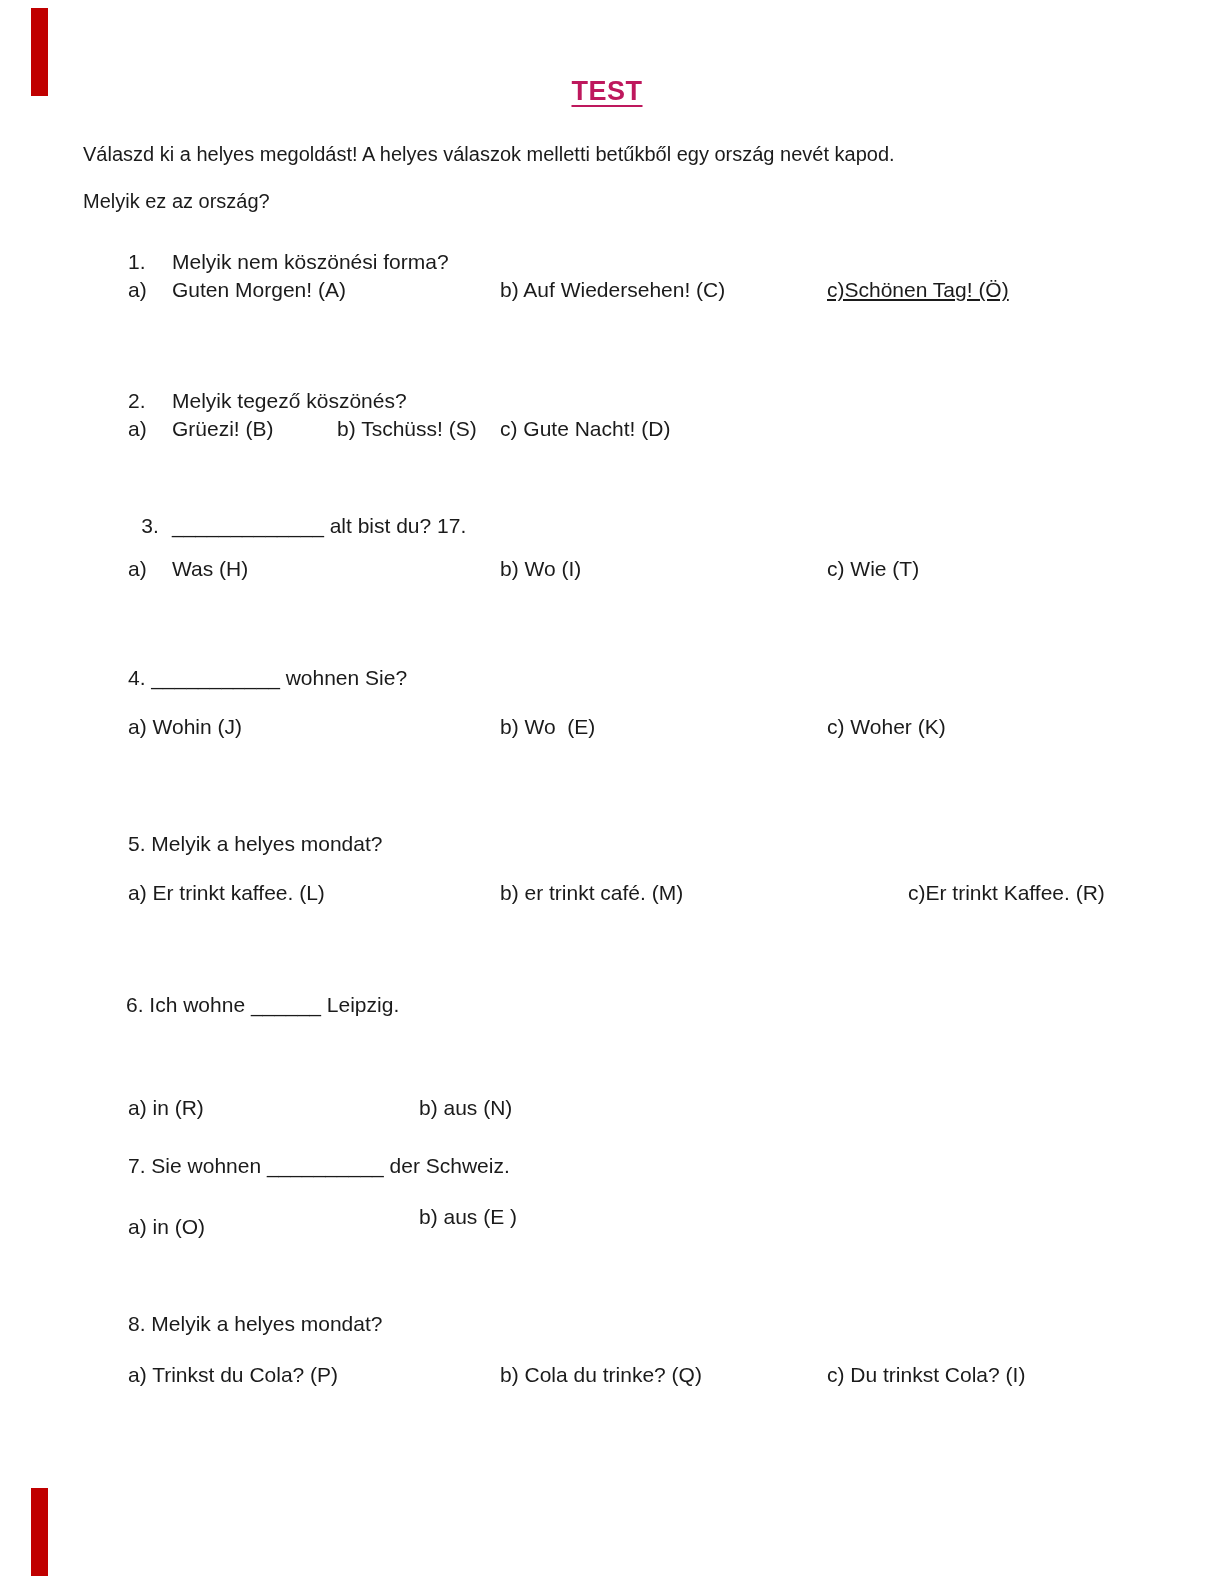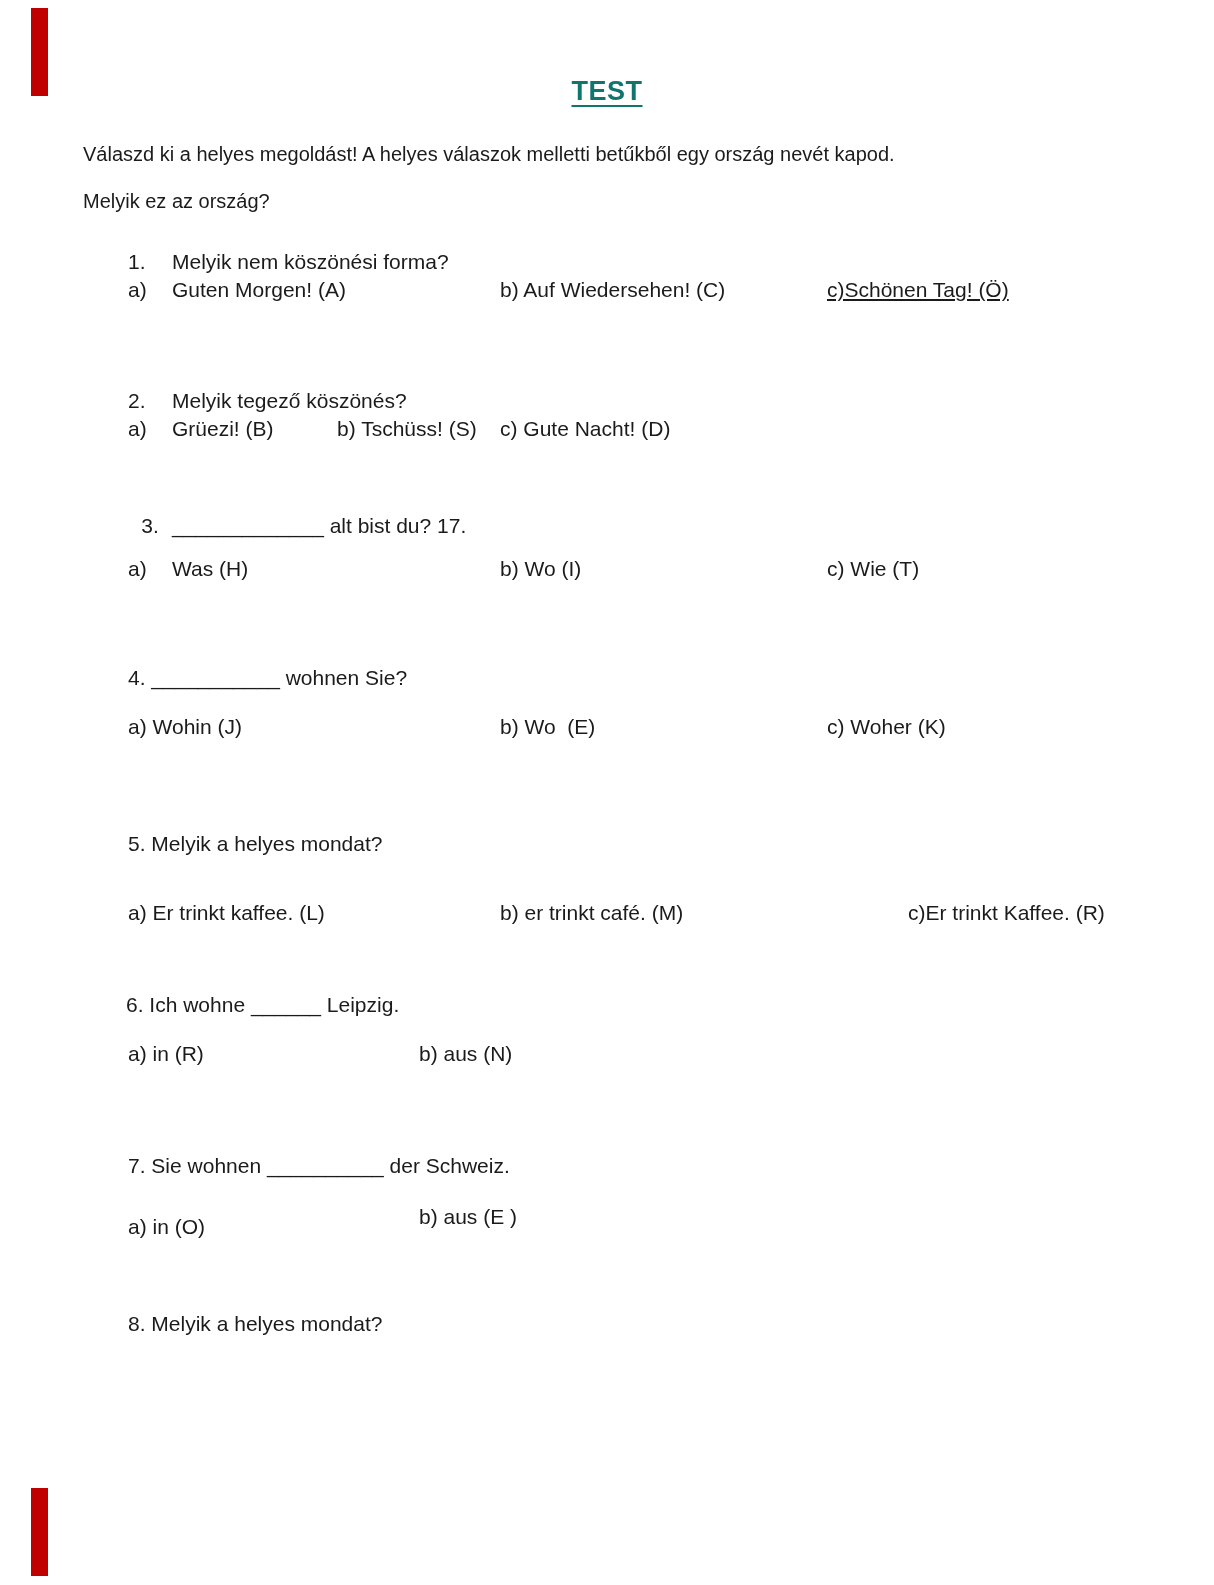--- a/index.html
+++ b/index.html
@@ -10,21 +10,21 @@
     background: #ffffff;
     font-family: "Liberation Sans", "DejaVu Sans", sans-serif;
     color: #1b1b1b;
     overflow: hidden;
   }
   .abs { position: absolute; }
   .titlebar { left: 0; right: 0; top: 76px; text-align: center; }
   .title {
     font-size: 27px;
     font-weight: bold;
-    color: #0f766e;
+    color: #be185d;
     text-decoration: underline;
     text-underline-offset: 5px;
     letter-spacing: 0.5px;
   }
   .introline { font-size: 20px; left: 83px; white-space: pre; }
   .qline { font-size: 21px; }
   .num { display: inline-block; min-width: 44px; }
   .opt { white-space: pre; }
   .row { left: 0; right: 0; height: 30px; }
   .row .opt { position: absolute; top: 0; }
@@ -78,33 +78,38 @@
   </div>
 
   <div class="abs qline" style="top:666px; left:128px;"><span>4.</span> <span class="opt">___________ wohnen Sie?</span></div>
   <div class="abs qline row" style="top:715px;">
     <span class="opt" style="left:128px;">a) Wohin (J)</span>
     <span class="opt" style="left:500px;">b) Wo  (E)</span>
     <span class="opt" style="left:827px;">c) Woher (K)</span>
   </div>
 
   <div class="abs qline" style="top:832px; left:128px;"><span>5.</span> <span class="opt">Melyik a helyes mondat?</span></div>
-  <div class="abs qline row" style="top:881px;margin-top:20px;">
+  <div class="abs qline row" style="top:881px;">
     <span class="opt" style="left:128px;">a) Er trinkt kaffee. (L)</span>
     <span class="opt" style="left:500px;">b) er trinkt café. (M)</span>
     <span class="opt" style="left:908px;text-align:center;">c)Er trinkt Kaffee. (R)</span>
   </div>
 
   <div class="abs qline" style="top:993px; left:126px;"><span>6.</span> <span class="opt">Ich wohne ______ Leipzig.</span></div>
-  <div class="abs qline row" style="top:1042px;padding-left:11px;">
+  <div class="abs qline row" style="top:1096px;padding-left:11px;">
     <span class="opt" style="left:128px;">a) in (R)</span>
     <span class="opt" style="left:419px;">b) aus (N)</span>
   </div>
 
   <div class="abs qline" style="top:1154px; left:128px;"><span>7.</span> <span class="opt">Sie wohnen __________ der Schweiz.</span></div>
   <div class="abs qline row" style="top:1205px;">
     <span class="opt" style="left:128px;margin-top:10px;">a) in (O)</span>
     <span class="opt" style="left:419px;">b) aus (E )</span>
   </div>
 
   <div class="abs qline" style="top:1312px; left:128px;"><span>8.</span> <span class="opt">Melyik a helyes mondat?</span></div>
+  <div class="abs qline row" style="top:1363px;">
+    <span class="opt" style="left:128px;">a) Trinkst du Cola? (P)</span>
+    <span class="opt" style="left:500px;">b) Cola du trinke? (Q)</span>
+    <span class="opt" style="left:827px;">c) Du trinkst Cola? (I)</span>
+  </div>
 
 </div>
 
 </body></html>

